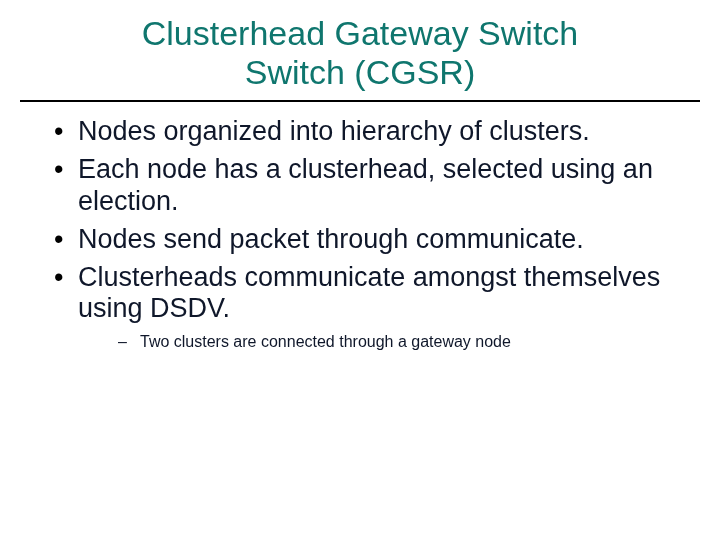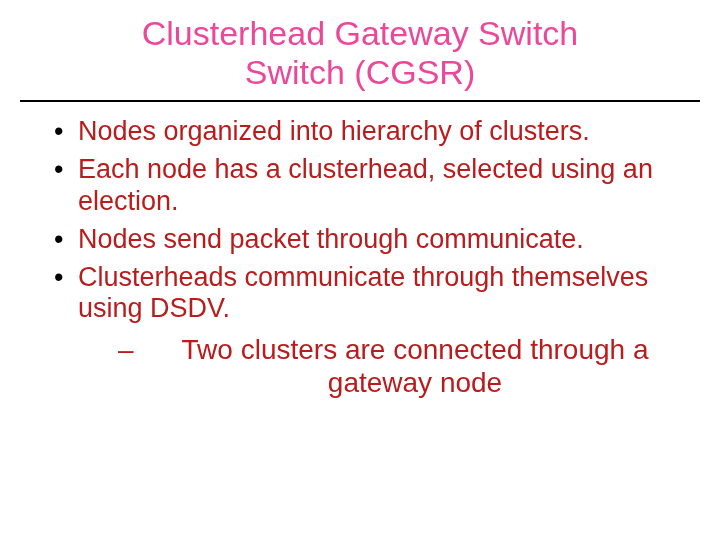--- a/index.html
+++ b/index.html
@@ -14,57 +14,56 @@
   .slide {
     width: 720px;
     height: 540px;
     box-sizing: border-box;
     position: relative;
   }
   .title {
     text-align: center;
     font-size: 34px;
     line-height: 1.15;
-    color: #ec4899;
+    color: #0f766e;
     padding: 14px 40px 6px 40px;
     font-weight: normal;
   }
   .title-rule {
     border: 0;
     border-top: 2px solid #000;
     margin: 2px 20px 14px 20px;
   }
   ul.level1 {
     margin: 0;
     padding: 0 30px 0 54px;
     list-style: none;
     font-size: 27px;
     line-height: 1.18;
-    color: #b91c1c;
+    color: #0f172a;
   }
   ul.level1 > li {
     position: relative;
     padding-left: 24px;
     margin: 0 0 6px 0;
   }
   ul.level1 > li::before {
     content: "•";
     position: absolute;
     left: 0;
     top: 0;
     font-size: 27px;
     color: #000;
   }
   ul.level2 {
     margin: 8px 0 0 0;
     padding: 0 0 0 40px;
     list-style: none;
-    font-size: 28px;
+    font-size: 16px;
     line-height: 1.18;
-    text-align: center;
   }
   ul.level2 > li {
     position: relative;
     padding-left: 22px;
     margin: 0 0 4px 0;
   }
   ul.level2 > li::before {
     content: "–";
     position: absolute;
     left: 0;
@@ -77,19 +76,19 @@
 <div class="slide">
   <div class="title">
     <span>Clusterhead Gateway Switch</span><br>
     <span>Switch (CGSR)</span>
   </div>
   <hr class="title-rule">
   <ul class="level1">
     <li><span>Nodes organized into hierarchy of clusters.</span></li>
     <li><span>Each node has a clusterhead, selected using an election.</span></li>
     <li><span>Nodes send packet through communicate.</span></li>
-    <li><span>Clusterheads communicate through themselves using DSDV.</span>
+    <li><span>Clusterheads communicate amongst themselves using DSDV.</span>
       <ul class="level2">
         <li><span>Two clusters are connected through a gateway node</span></li>
       </ul>
     </li>
   </ul>
 </div>
 
 </body></html>

